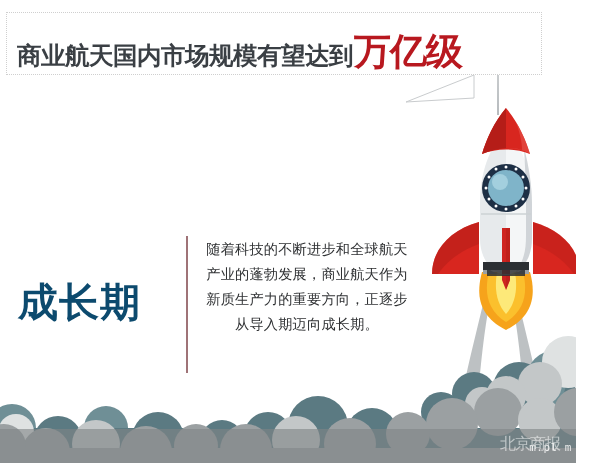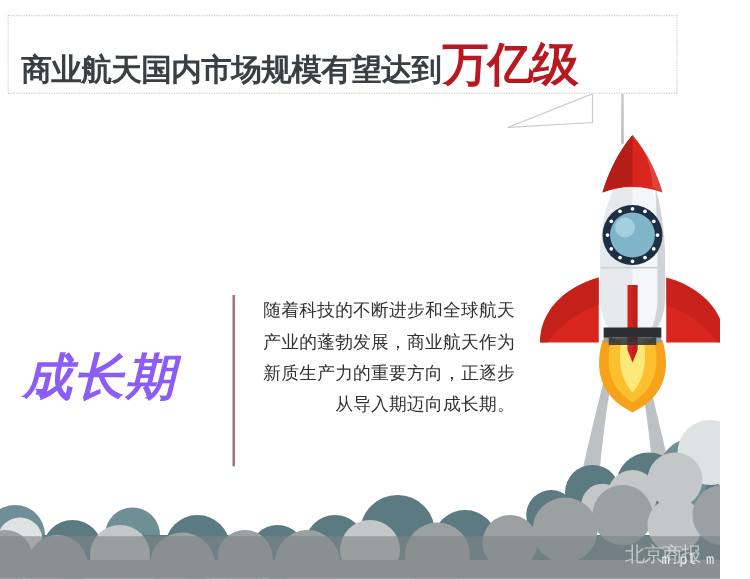--- a/index.html
+++ b/index.html
@@ -76,25 +76,24 @@
   }
 
   
   #stage-label {
     position: absolute;
     left: 18px;
     top: 282px;
     font-family: "DejaVu Serif", "Liberation Serif", serif;
     font-size: 40px;
     font-weight: bold;
-    color: #8b5cf6;
+    color: #0c4a6e;
     letter-spacing: 1px;
     line-height: 1;
     z-index: 25;
-    font-style: italic;
   }
   #divider {
     position: absolute;
     left: 186px;
     top: 236px;
     width: 1.5px;
     height: 137px;
     background: #8e5a5f;
     opacity: 0.85;
     z-index: 25;
@@ -102,21 +101,21 @@
   #body-copy {
     position: absolute;
     left: 202px;
     top: 237px;
     width: 210px;
     font-family: "DejaVu Sans", "Liberation Sans", sans-serif;
     font-size: 14.2px;
     line-height: 25px;
     color: #2f3133;
     letter-spacing: 0.2px;
-    text-align: right;
+    text-align: center;
     z-index: 25;
   }
 
   
   #rocket-wrap {
     position: absolute;
     left: 426px;
     top: 104px;
     width: 160px;
     height: 230px;

